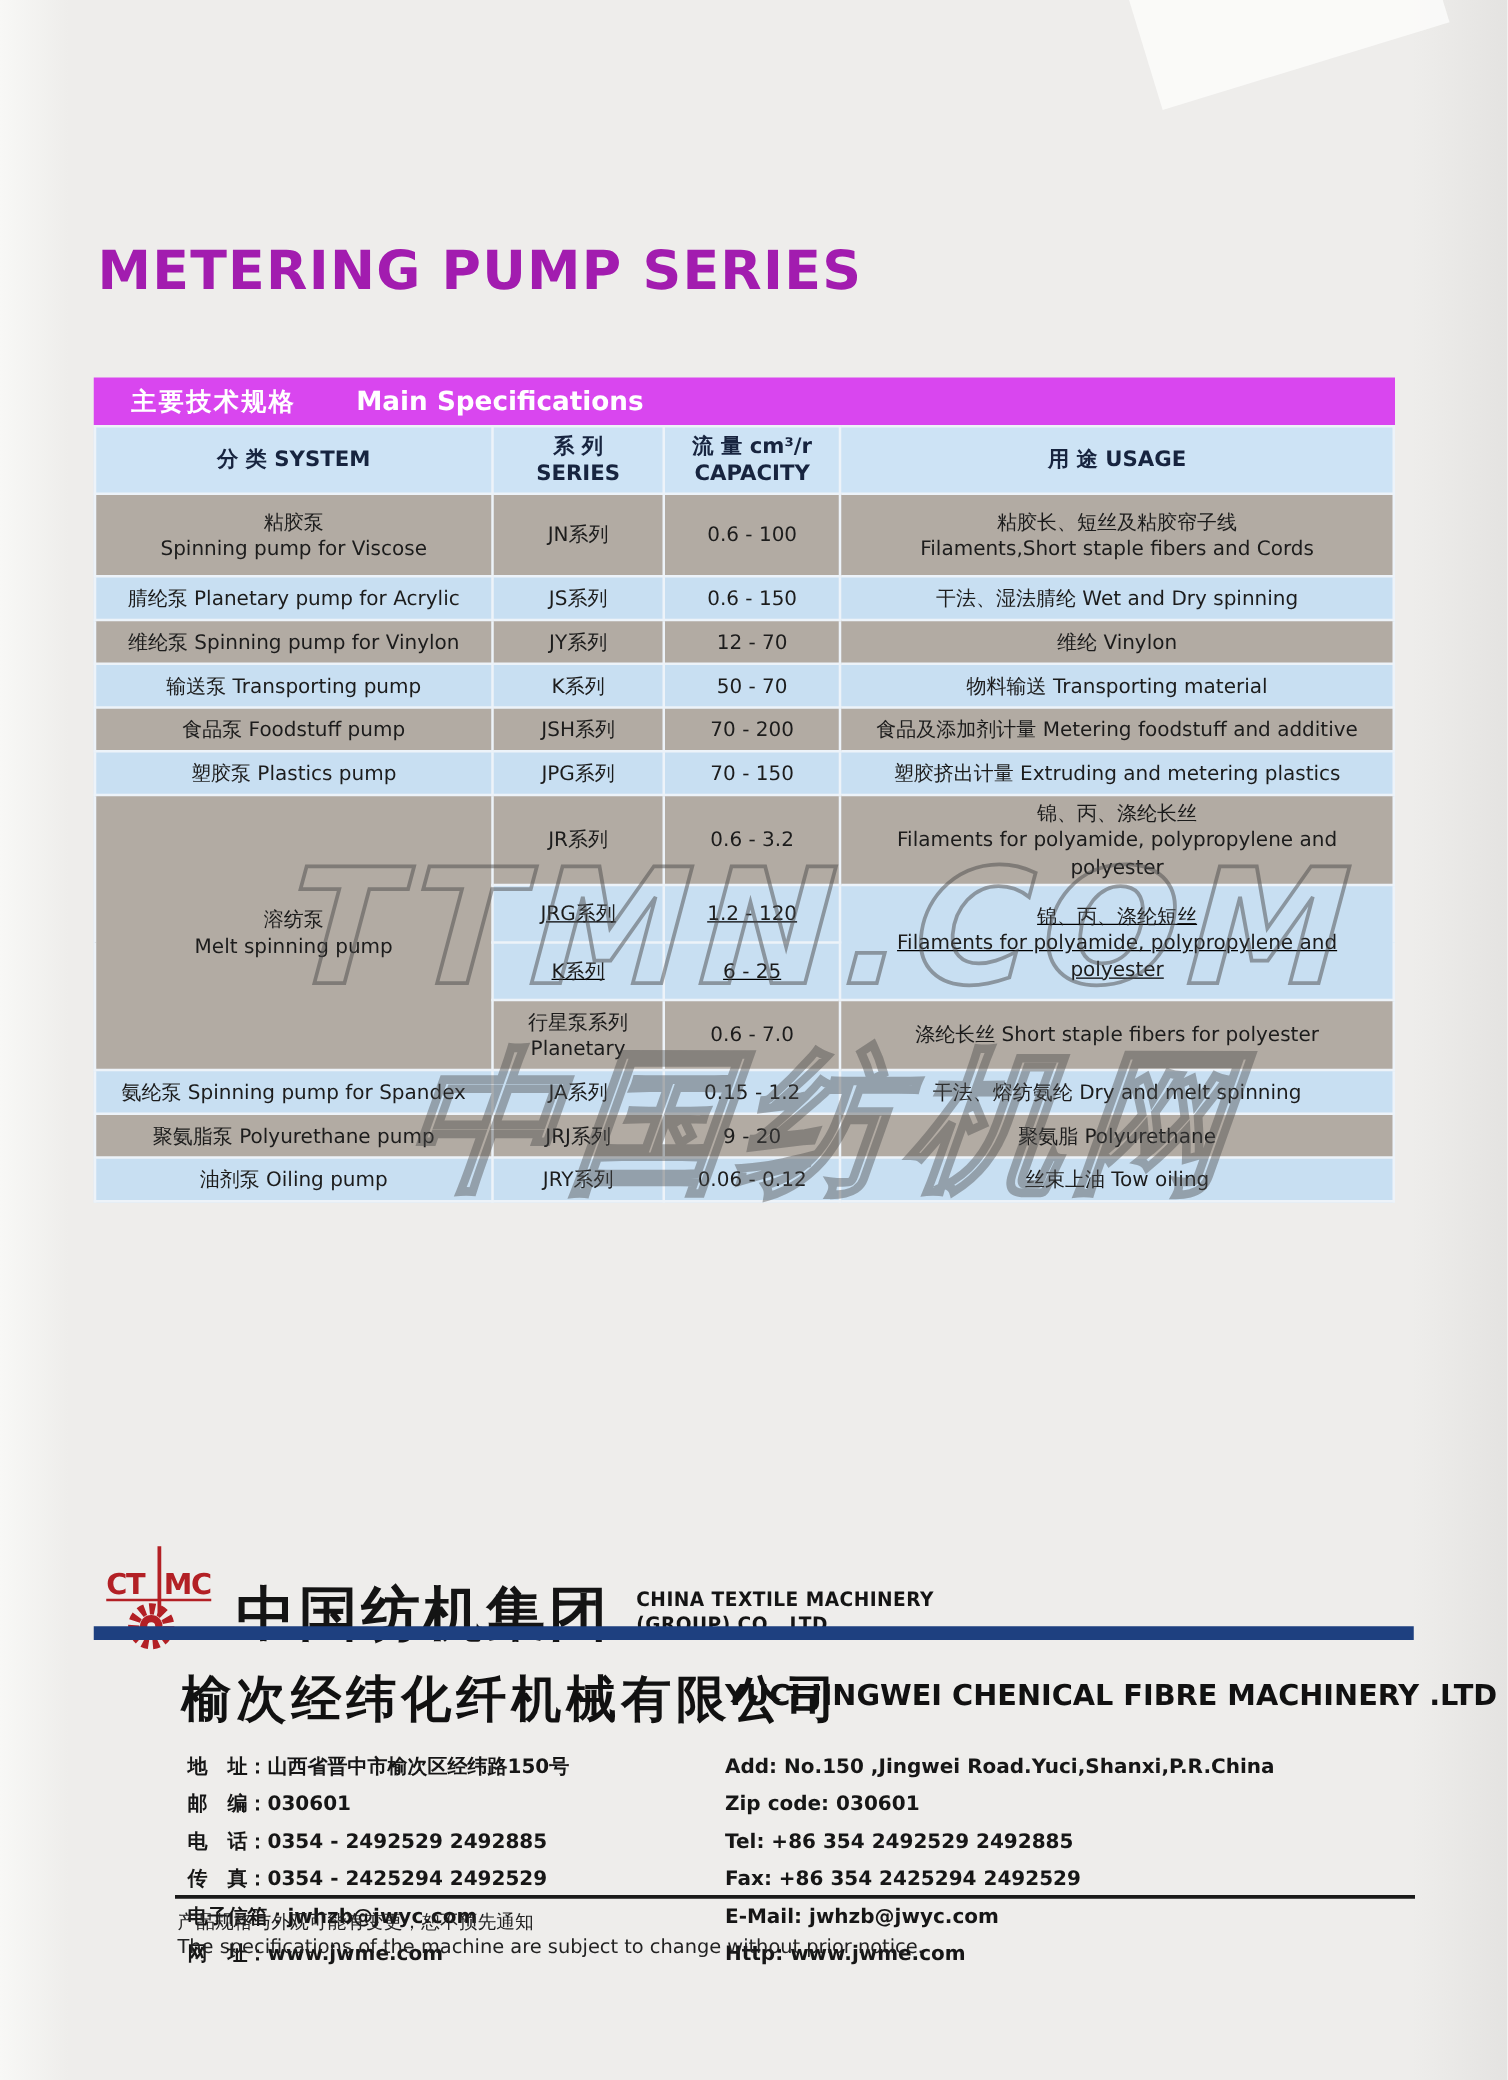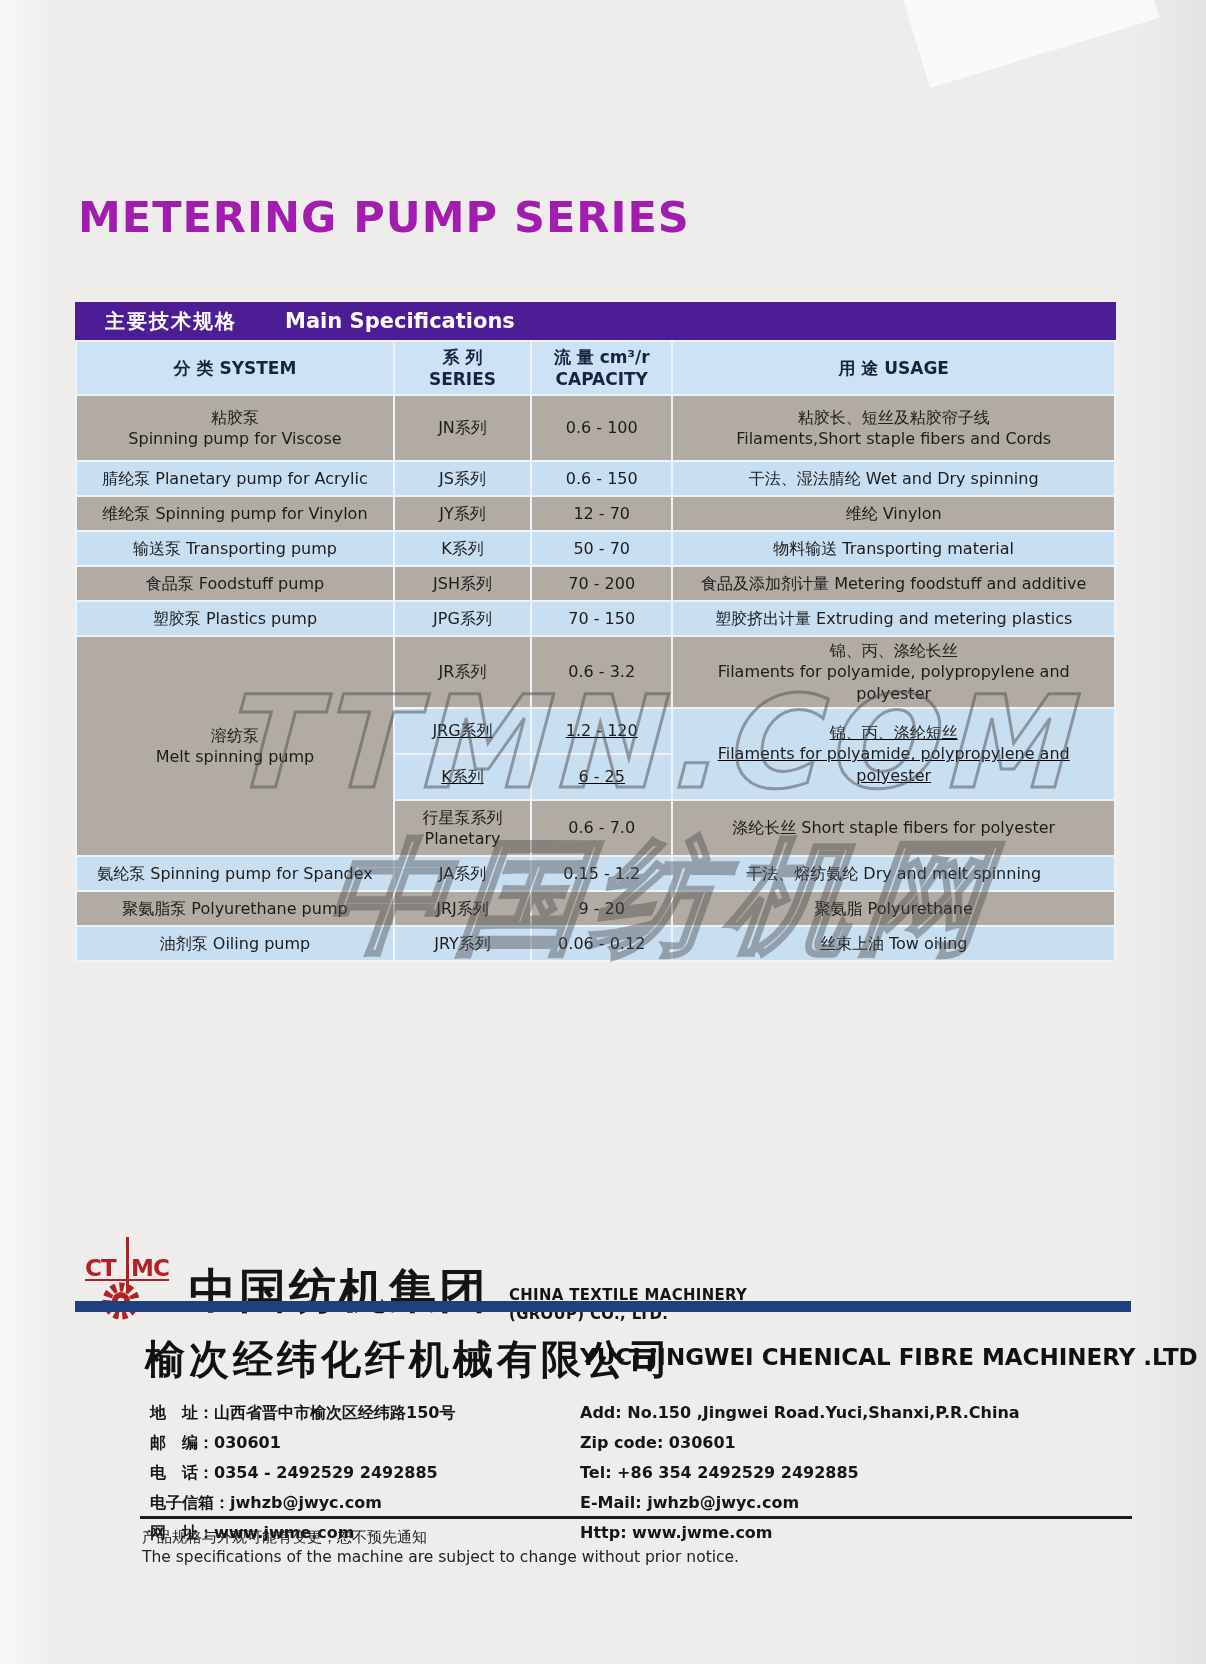--- a/index.html
+++ b/index.html
@@ -10,21 +10,21 @@
   }
   .fold{position:absolute;right:55px;top:-40px;width:240px;height:95px;background:#fbfbfa;transform:rotate(-17deg);opacity:.85;}
 
   
   .page-title{position:absolute;left:78px;top:192px;display:flex;align-items:baseline;gap:58px;white-space:nowrap;}
   .title-zh{font-size:56px;font-weight:700;color:#474747;letter-spacing:7px;}
   .title-en{font-size:43px;font-weight:800;color:#a21caf;letter-spacing:1px;}
 
   
   .spec-wrap{position:absolute;left:75px;top:302px;width:1041px;}
-  .caption-bar{background:#4c1d95;color:#fff;height:38px;display:flex;align-items:center;padding-left:30px;gap:48px;}
+  .caption-bar{background:#d946ef;color:#fff;height:38px;display:flex;align-items:center;padding-left:30px;gap:48px;}
   .caption-zh{font-size:20px;font-weight:600;letter-spacing:2px;}
   .caption-en{font-size:21px;font-weight:700;}
   table.specs{width:100%;border-collapse:collapse;background:#cfe4f5;table-layout:fixed;}
   table.specs th,table.specs td{
     border:2px solid #edf3f9;text-align:center;vertical-align:middle;
     padding:3px 6px;color:#1c1c1c;font-size:16px;line-height:1.32;
   }
   table.specs th{background:#cde3f5;color:#17243f;font-weight:600;font-size:17px;}
   td.gray{background:#b2aba3;}
   td.blue{background:#c8dff2;}
@@ -35,21 +35,21 @@
   tbody tr:nth-child(8),tbody tr:nth-child(9){height:46px;text-decoration:underline;}
   tbody tr:nth-child(10){height:56px;}
   tbody tr:nth-child(n+11){height:35px;}
 
   
   .wm{position:absolute;pointer-events:none;font-weight:800;font-style:italic;color:transparent;white-space:nowrap;z-index:5;}
   .wm1{left:232px;top:668px;font-size:128px;letter-spacing:8px;-webkit-text-stroke:3px rgba(75,75,75,.5);transform:skewX(-4deg);}
   .wm2{left:325px;top:816px;font-size:124px;letter-spacing:10px;-webkit-text-stroke:3px rgba(75,75,75,.42);transform:skewX(-6deg);}
 
   
-  .brand-row{position:absolute;left:85px;top:1244px;display:flex;align-items:flex-end;gap:20px;}
+  .brand-row{position:absolute;left:85px;top:1244px;display:flex;align-items:center;gap:20px;}
   .ctmc-logo{position:relative;width:84px;height:78px;flex:0 0 auto;}
   .logo-ct,.logo-mc{position:absolute;top:10px;font-size:23px;font-weight:900;color:#b32025;letter-spacing:-1px;}
   .logo-ct{left:0;}
   .logo-mc{left:46px;}
   .logo-spindle{position:absolute;left:41px;top:-8px;width:3px;height:56px;background:#b32025;}
   .logo-underline{position:absolute;left:0px;top:34px;width:84px;height:2px;background:#b32025;}
   .logo-gear{position:absolute;left:10px;top:34px;}
   .brand-zh{font-size:47px;font-weight:900;color:#141414;letter-spacing:3px;margin-top:16px;white-space:nowrap;}
   .brand-en{margin-top:12px;font-size:16px;font-weight:800;color:#141414;line-height:1.2;letter-spacing:.4px;transform:scaleX(.93);transform-origin:left top;white-space:nowrap;}
   .navy-rule{position:absolute;left:75px;top:1301px;width:1056px;height:11px;background:#1e4080;}
@@ -320,20 +320,24 @@
     </div>
     <div class="contact-row">
       <div class="contact-left">邮　编：030601</div>
       <div class="contact-right">Zip code: 030601</div>
     </div>
     <div class="contact-row">
       <div class="contact-left">电　话：0354 - 2492529  2492885</div>
       <div class="contact-right">Tel:  +86 354 2492529  2492885</div>
     </div>
     <div class="contact-row">
+      <div class="contact-left">传　真：0354 - 2425294  2492529</div>
+      <div class="contact-right">Fax:  +86 354 2425294  2492529</div>
+    </div>
+    <div class="contact-row">
       <div class="contact-left">电子信箱：jwhzb@jwyc.com</div>
       <div class="contact-right">E-Mail: jwhzb@jwyc.com</div>
     </div>
     <div class="contact-row">
       <div class="contact-left">网　址：www.jwme.com</div>
       <div class="contact-right">Http: www.jwme.com</div>
     </div>
   </div>
 
 <div class="black-rule"></div>

